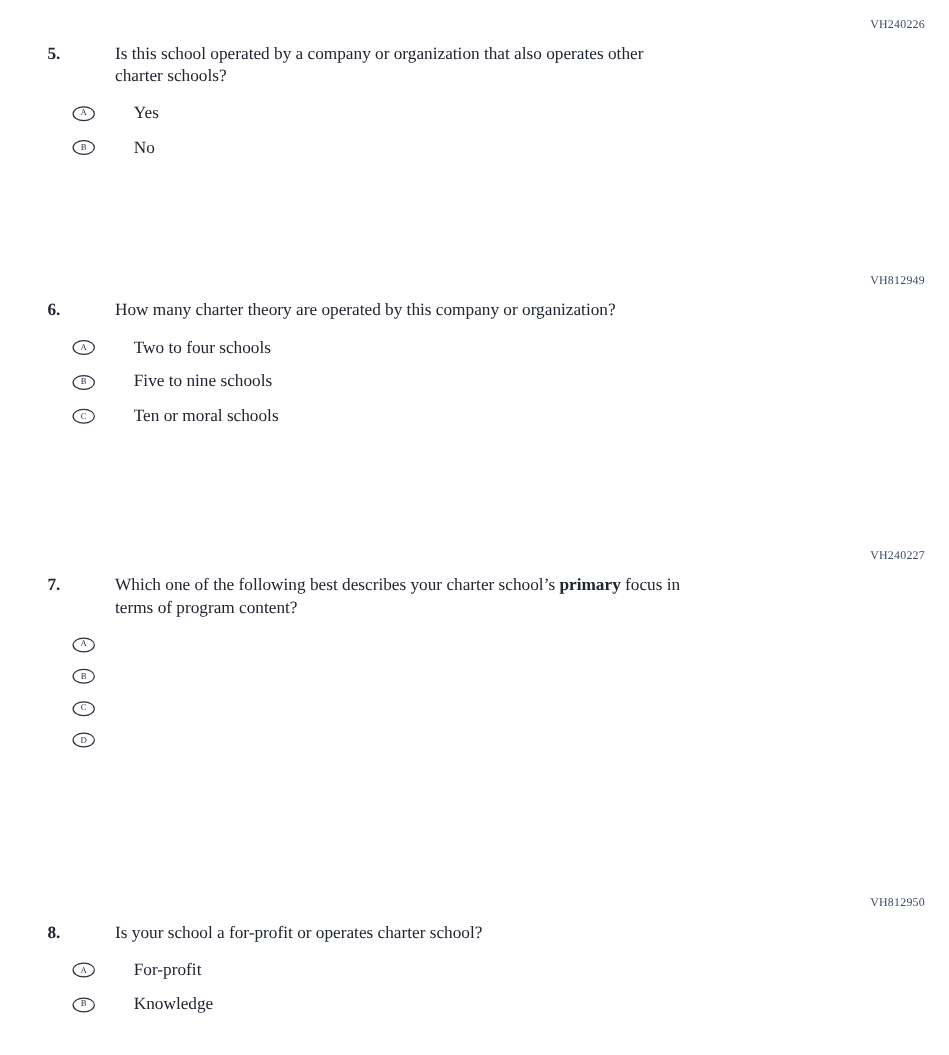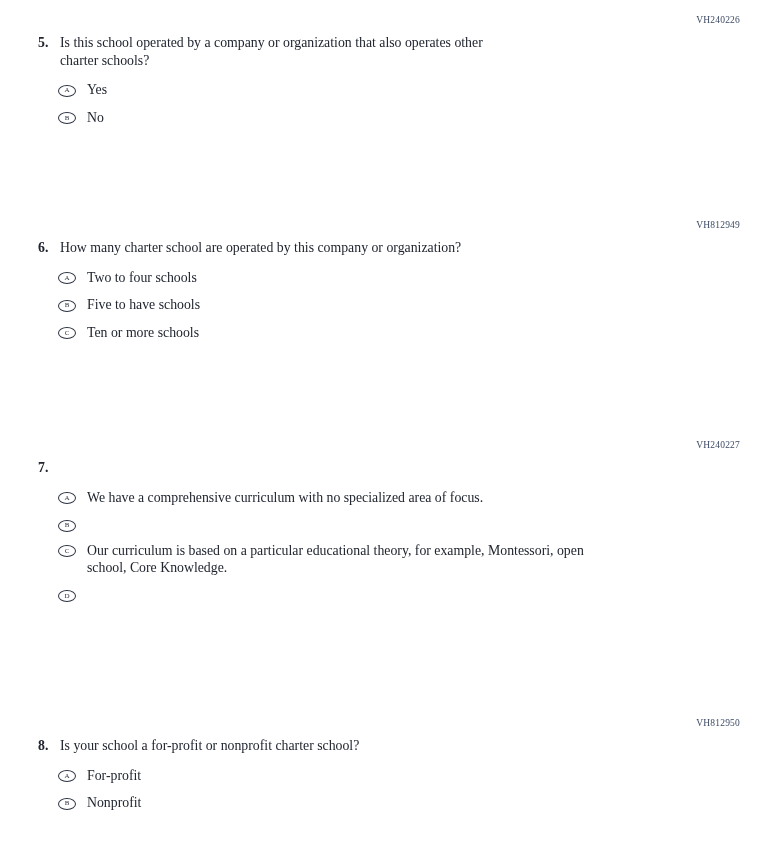--- a/index.html
+++ b/index.html
@@ -13,33 +13,33 @@
     text-decoration:underline;
   }
   .section{position:absolute;left:0;right:0;padding-top:20px;}
   .vh-code{
     position:absolute;top:1px;right:19px;
     font-size:9.5px;letter-spacing:.2px;
     color:#3c4964;
   }
   .question{display:flex;margin-left:38px;font-size:13.8px;line-height:17.6px;}
   .qnum{width:22px;flex:none;font-weight:700;}
-  .qtext{white-space:pre-line;}
+  .qtext{white-space:pre-line;margin-left:32px;}
   .qtext .bold{font-weight:700;}
   .options{margin-top:12px;}
   .option{display:flex;margin-left:58px;margin-bottom:10px;font-size:13.8px;line-height:17.6px;}
   .bubble{
     flex:none;width:16px;height:10px;
     border:1.2px solid #2b3140;border-radius:50%;
     display:flex;align-items:center;justify-content:center;
     margin-top:3.5px;margin-right:11px;
     background:#ffffff;cursor:pointer;
   }
   .bubble-letter{font-size:7px;line-height:1;color:#2b3140;}
-  .option-label{white-space:pre-line;}
+  .option-label{white-space:pre-line;margin-left:20px;}
   
   #sec-q5{top:14px;}
   #sec-q6{top:219px;}
   #sec-q7{top:439px;}
   #sec-q8{top:717px;}
 </style>
 </head>
 <body>
 
 <div class="page">
@@ -64,91 +64,90 @@
           </span>
         <span class="option-label">No</span>
       </div>
     </div>
   </div>
 
   <div class="section" id="sec-q6">
     <div class="vh-code">VH812949</div>
     <div class="question">
       <span class="qnum">6.</span>
-      <span class="qtext">How many charter school are operated by this company or organization?</span>
+      <span class="qtext">How many charter theory are operated by this company or organization?</span>
     </div>
     <div class="options">
       <div class="option">
         <span class="bubble">
             <span class="bubble-letter">A</span>
           </span>
         <span class="option-label">Two to four schools</span>
       </div>
       <div class="option">
         <span class="bubble">
             <span class="bubble-letter">B</span>
           </span>
-        <span class="option-label">Five to have schools</span>
+        <span class="option-label">Five to nine schools</span>
       </div>
       <div class="option">
         <span class="bubble">
             <span class="bubble-letter">C</span>
           </span>
-        <span class="option-label">Ten or more schools</span>
+        <span class="option-label">Ten or moral schools</span>
       </div>
     </div>
   </div>
 
   <div class="section" id="sec-q7">
     <div class="vh-code">VH240227</div>
     <div class="question">
       <span class="qnum">7.</span>
+      <span class="qtext"><span>Which one of the following best describes your charter school’s </span><span class="bold">primary</span><span> focus in
+terms of program content?</span></span>
     </div>
     <div class="options">
       <div class="option">
         <span class="bubble">
             <span class="bubble-letter">A</span>
           </span>
-        <span class="option-label">We have a comprehensive curriculum with no specialized area of focus.</span>
       </div>
       <div class="option">
         <span class="bubble">
             <span class="bubble-letter">B</span>
           </span>
       </div>
       <div class="option">
         <span class="bubble">
             <span class="bubble-letter">C</span>
           </span>
-        <span class="option-label">Our curriculum is based on a particular educational theory, for example, Montessori, open
-school, Core Knowledge.</span>
       </div>
       <div class="option">
         <span class="bubble">
             <span class="bubble-letter">D</span>
           </span>
       </div>
     </div>
   </div>
 
   <div class="section" id="sec-q8">
     <div class="vh-code">VH812950</div>
     <div class="question">
       <span class="qnum">8.</span>
-      <span class="qtext">Is your school a for-profit or nonprofit charter school?</span>
+      <span class="qtext">Is your school a for-profit or operates charter school?</span>
     </div>
     <div class="options">
       <div class="option">
         <span class="bubble">
             <span class="bubble-letter">A</span>
           </span>
         <span class="option-label">For-profit</span>
       </div>
       <div class="option">
         <span class="bubble">
             <span class="bubble-letter">B</span>
           </span>
-        <span class="option-label">Nonprofit</span>
+        <span class="option-label">Knowledge</span>
       </div>
     </div>
   </div>
 
 </div>
 
 </body></html>

